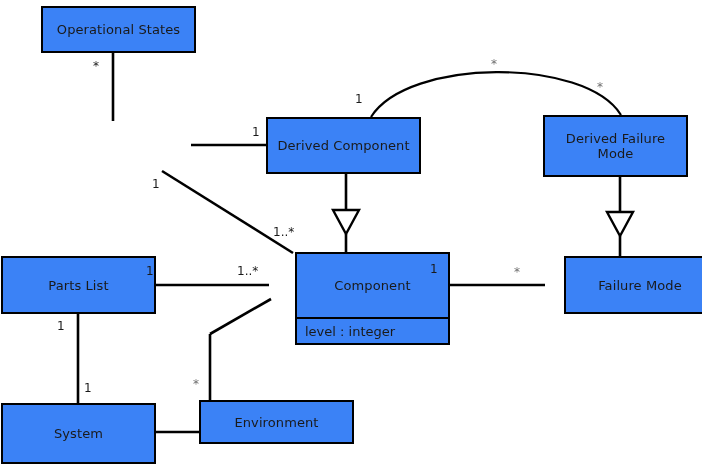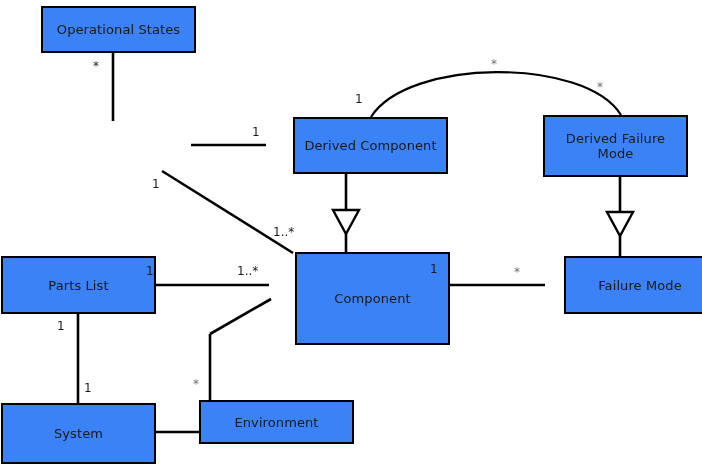--- a/index.html
+++ b/index.html
@@ -102,34 +102,35 @@
 
     <line x1="210" y1="400" x2="210" y2="334" stroke="#000000" stroke-width="2.6"></line>
     <line x1="210" y1="334" x2="271" y2="299" stroke="#000000" stroke-width="2.6"></line>
   </svg>
 
   <div class="uml-class" style="left:41px; top:6px; width:155px; height:47px;">
     <div class="class-name-compartment">Operational States</div>
   </div>
 
 
-  <div class="uml-class" style="left:266px; top:117px; width:155px; height:57px;margin-left:27px;">
+  <div class="uml-class" style="left:266px; top:117px; width:155px; height:57px;">
     <div class="class-name-compartment">Derived Component</div>
   </div>
 
   <div class="uml-class" style="left:543px; top:115px; width:145px; height:62px;">
     <div class="class-name-compartment">Derived Failure Mode</div>
   </div>
 
   <div class="uml-class" style="left:1px; top:256px; width:155px; height:58px;">
     <div class="class-name-compartment">Parts List</div>
   </div>
 
   <div class="uml-class" style="left:269px; top:252px; width:155px; height:93px;margin-left:26px;">
     <div class="class-name-compartment">Component</div>
+    <div class="class-attr-compartment">level : integer</div>
   </div>
 
   <div class="uml-class" style="left:564px; top:256px; width:152px; height:58px;">
     <div class="class-name-compartment">Failure Mode</div>
   </div>
 
   <div class="uml-class" style="left:1px; top:403px; width:155px; height:61px;">
     <div class="class-name-compartment">System</div>
   </div>
 

